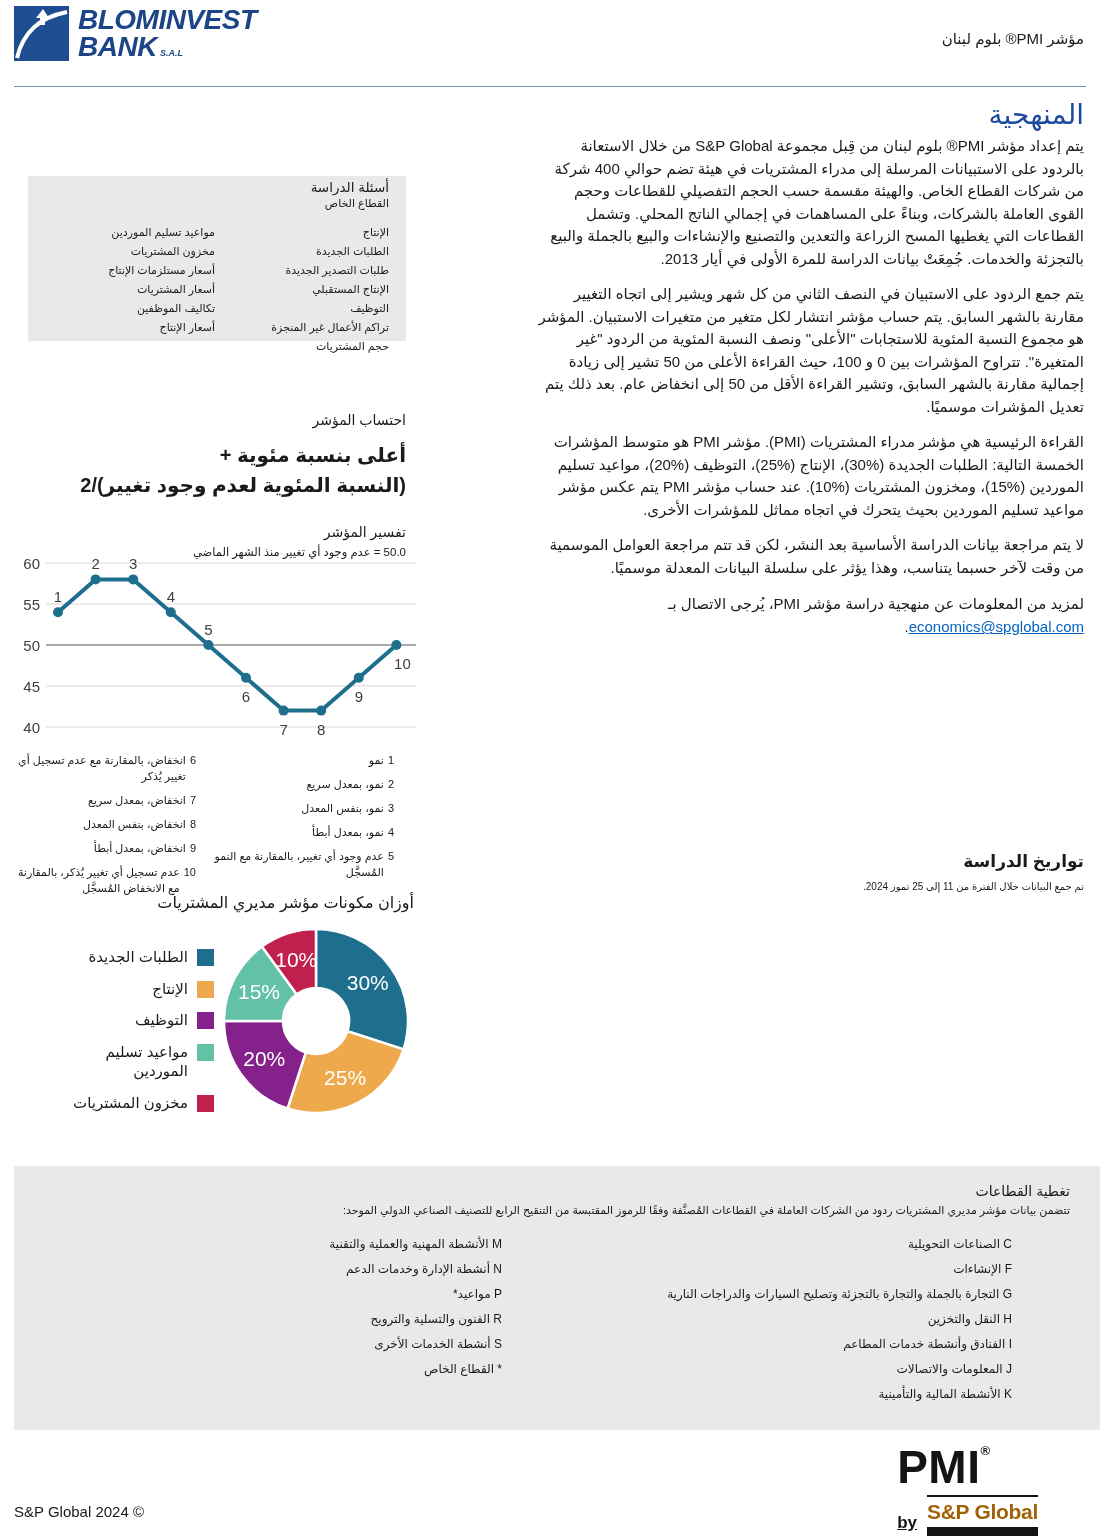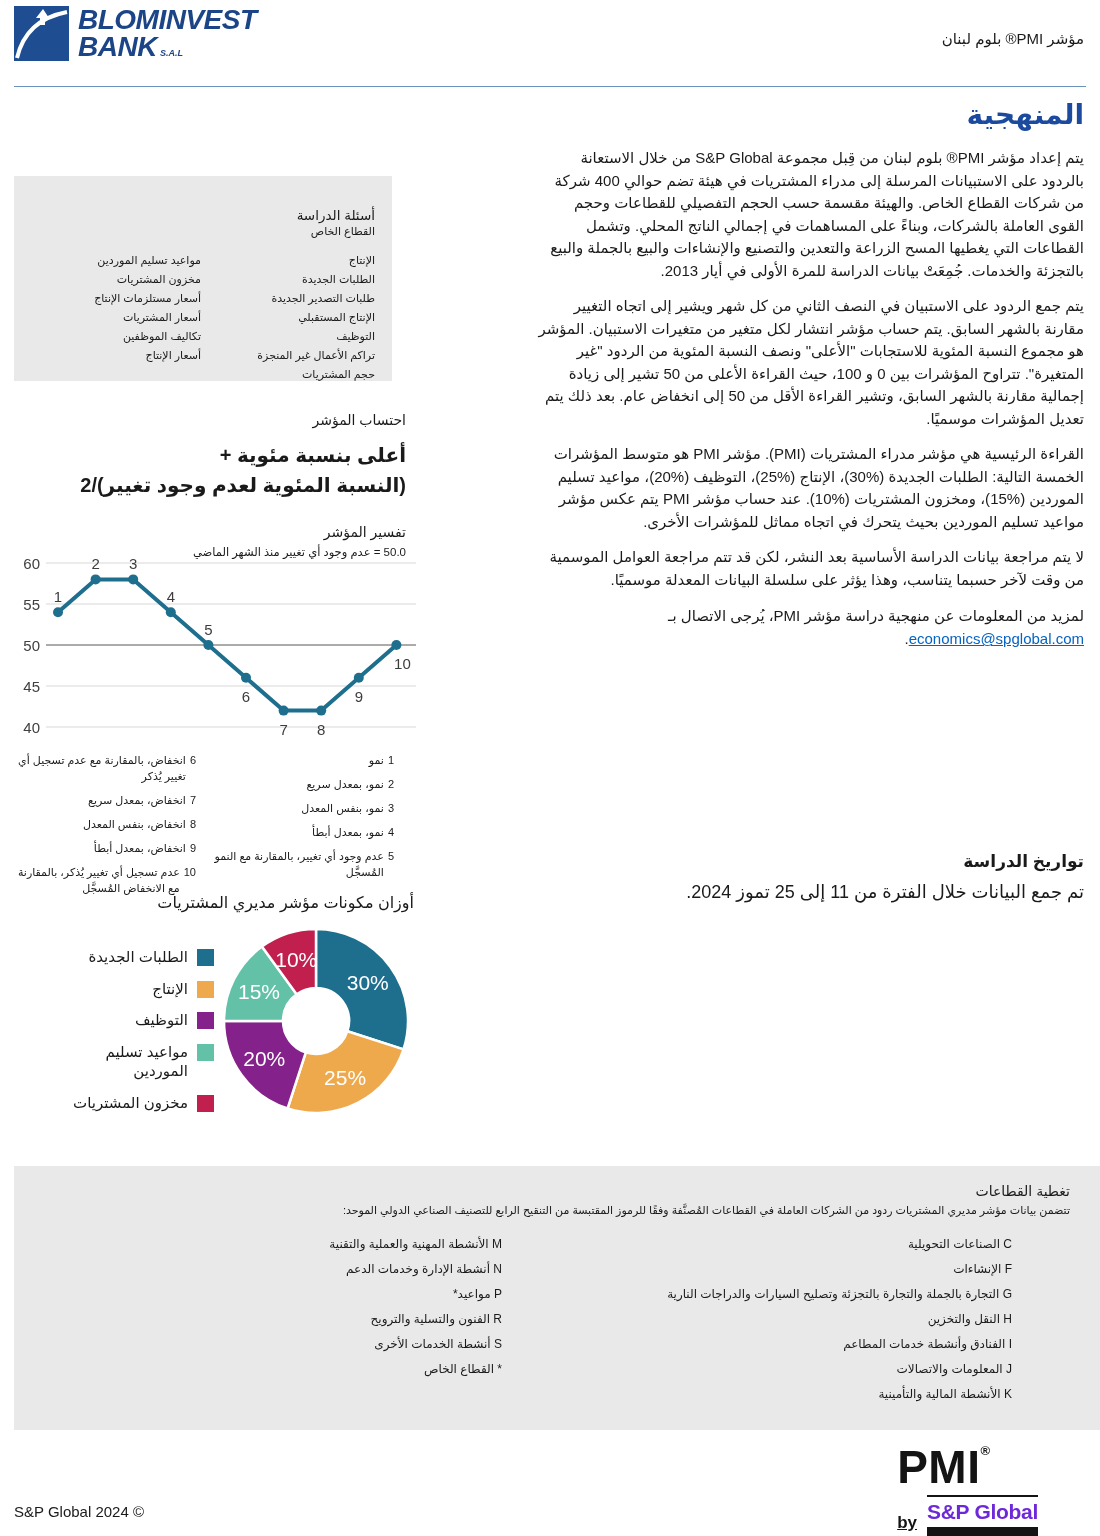--- a/index.html
+++ b/index.html
@@ -9,32 +9,32 @@
   
   .brand-logo{position:absolute;left:14px;top:6px;display:flex;gap:9px;align-items:center;}
   .brand-icon{width:55px;height:55px;display:block;}
   .brand-text{color:#1c4587;font-weight:bold;font-style:italic;font-size:28px;line-height:0.95;letter-spacing:-0.5px;}
   .brand-sal{font-size:9px;letter-spacing:0;margin-left:3px;}
   .doc-title{position:absolute;right:16px;top:30px;font-size:15px;direction:rtl;color:#1a1a1a;}
   .top-rule{position:absolute;left:14px;right:14px;top:86px;border-top:1px solid #6b93c0;}
 
   
   .main-col{position:absolute;right:16px;top:98px;width:548px;direction:rtl;text-align:right;}
-  .meth-title{color:#1b4a9e;font-size:28px;font-weight:bold;margin:0 0 16px 0;}
+  .meth-title{color:#1b4a9e;font-size:28px;font-weight:normal;margin:0 0 4px 0;}
   .para{font-size:15px;line-height:1.5;margin:0 0 13px 0;}
   .contact{font-size:15px;line-height:1.55;margin-top:2px;}
   .email-link{color:#0563c1;text-decoration:underline;cursor:pointer;}
 
   .survey-dates{position:absolute;right:16px;top:851px;width:548px;direction:rtl;text-align:right;}
   .sd-title{font-size:17px;font-weight:bold;margin:0 0 9px 0;}
-  .sd-text{font-size:18px;}
-
-  
-  .survey-box{position:absolute;left:14px;top:176px;width:378px;height:205px;background:#e9e9e9;
-              box-sizing:border-box;padding:31px 17px;direction:rtl;text-align:right;}
+  .sd-text{font-size:10px;}
+
+  
+  .survey-box{position:absolute;left:28px;top:176px;width:378px;height:165px;background:#e9e9e9;
+              box-sizing:border-box;padding:3px 17px;direction:rtl;text-align:right;}
   .sb-title{font-size:13.5px;margin-bottom:2px;}
   .sb-sub{font-size:11px;margin-bottom:13px;}
   .sb-cols{display:flex;gap:4px;}
   .sb-col{flex:1;font-size:11px;line-height:19px;}
   .sq-item{white-space:nowrap;}
 
   
   .calc{position:absolute;left:14px;top:412px;width:392px;direction:rtl;text-align:right;}
   .calc-title{font-size:14px;margin-bottom:12px;}
   .formula{font-size:20px;font-weight:bold;line-height:1.5;margin-bottom:24px;}
@@ -70,21 +70,21 @@
 
   
   .copyright{position:absolute;left:14px;top:1503px;font-size:15px;color:#1a1a1a;}
   .pmi-logo{position:absolute;right:62px;top:1444px;}
   .pmi-word{font-size:46px;font-weight:bold;color:#141414;line-height:1;letter-spacing:0.5px;}
   .pmi-word sup{font-size:13px;vertical-align:28px;}
   .pmi-sub{display:flex;align-items:flex-end;gap:10px;margin-top:5px;}
   .pmi-by{font-size:17px;font-weight:bold;color:#141414;padding-bottom:3px;text-decoration:underline;}
   .pmi-brand-col{display:inline-flex;flex-direction:column;}
   .pmi-rule{height:2px;background:#141414;margin-bottom:3px;}
-  .pmi-brand{color:#6d28d9;font-size:21px;font-weight:bold;letter-spacing:-0.3px;}
+  .pmi-brand{color:#a16207;font-size:21px;font-weight:bold;letter-spacing:-0.3px;}
   .pmi-bar{height:9px;background:#141414;margin-top:3px;}
 
   svg text{font-family:"Liberation Sans","DejaVu Sans",sans-serif;}
 </style>
 </head>
 <body>
 
 <div class="page">
 
   <div class="brand-logo">

